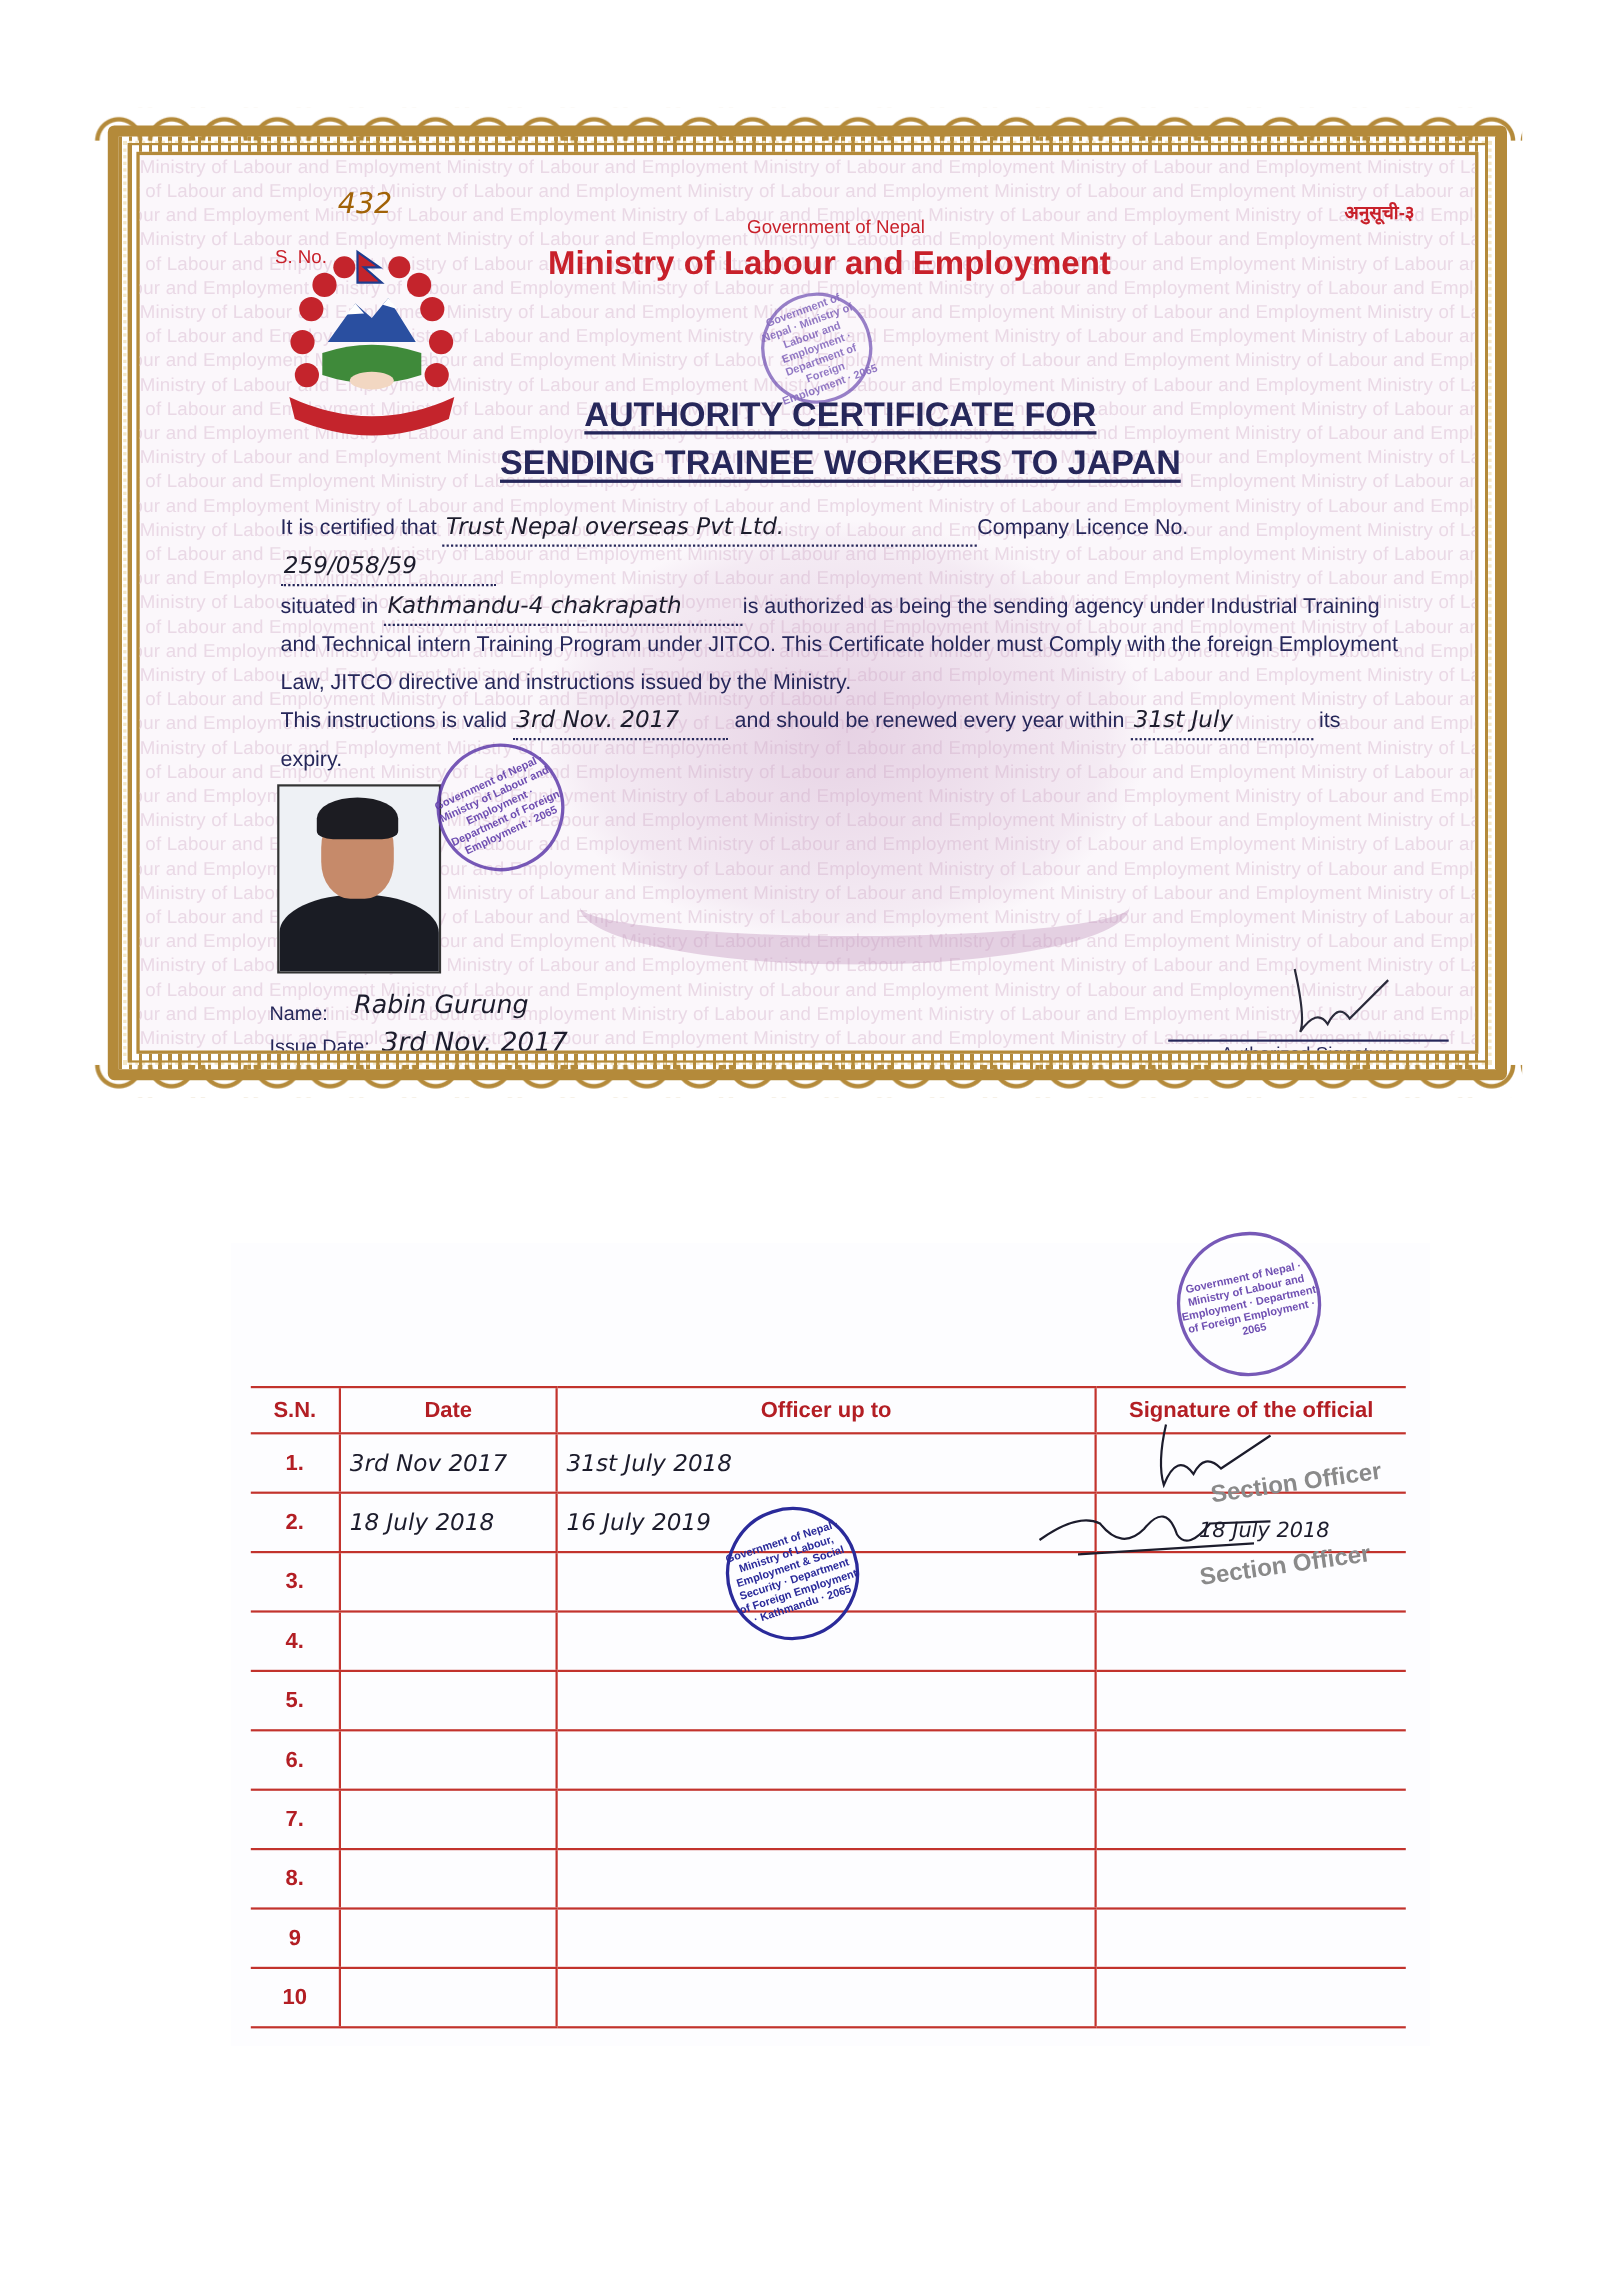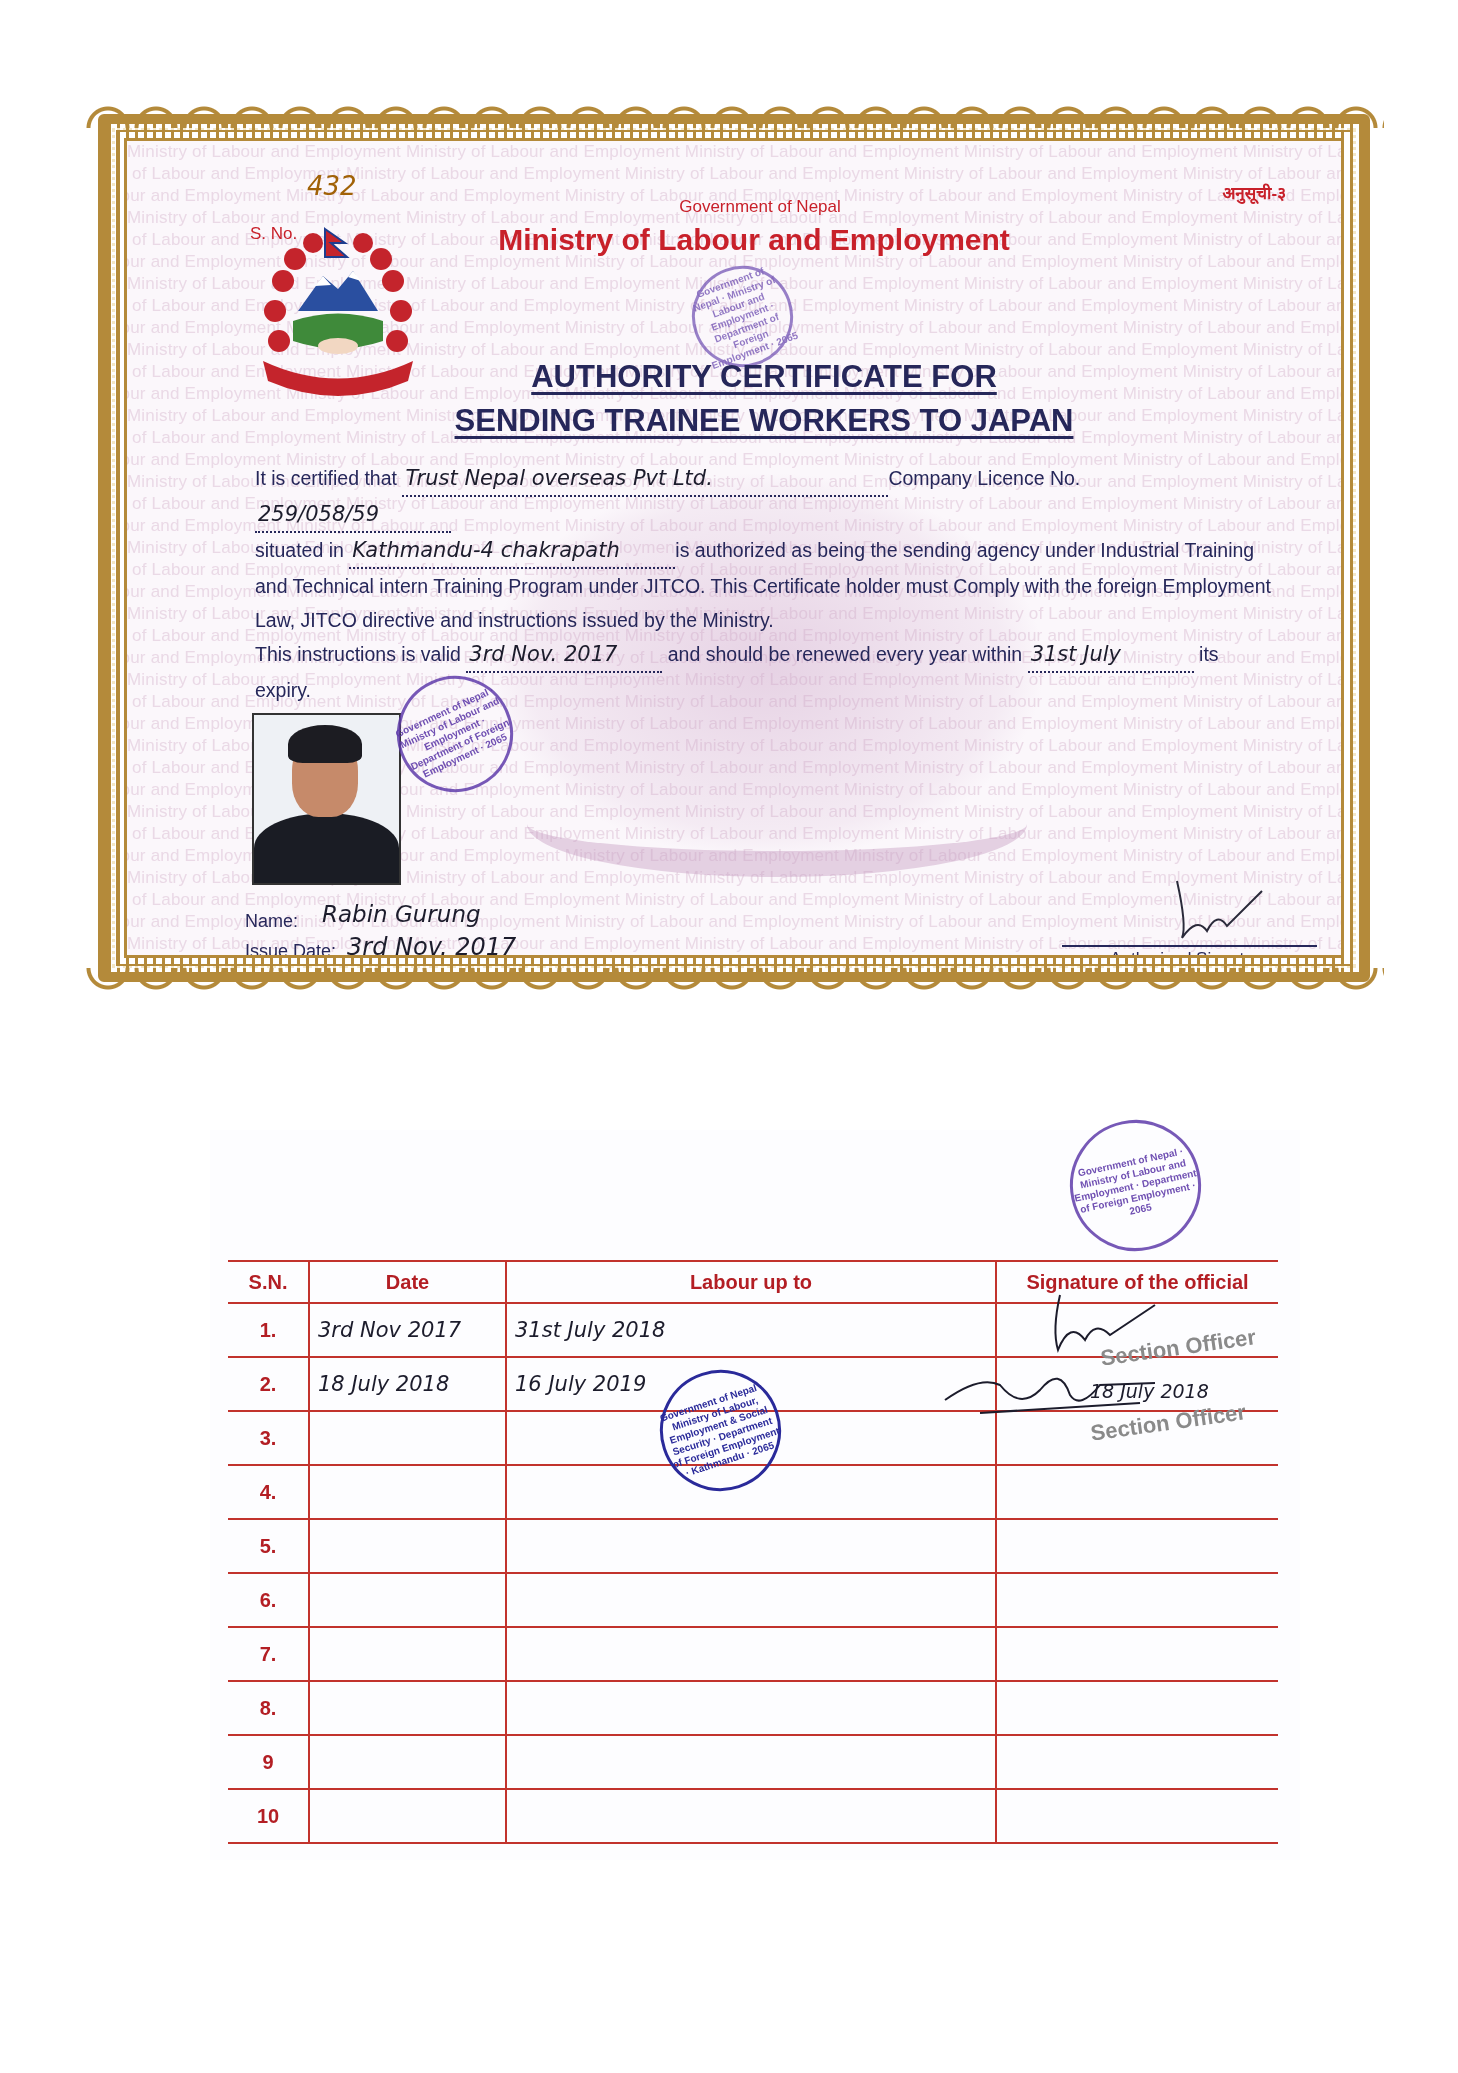--- a/index.html
+++ b/index.html
@@ -205,21 +205,21 @@
 
   <div class="stamp" style="left:860px;top:-10px;width:125px;height:125px;transform:rotate(-12deg);">
     <span>Government of Nepal · Ministry of Labour and Employment · Department of Foreign Employment · 2065</span>
   </div>
 
   <table class="rr">
     <thead>
       <tr>
         <th>S.N.</th>
         <th class="c2">Date</th>
-        <th class="c3">Labour up to</th>
+        <th class="c3">Officer up to</th>
         <th class="c4">Signature of the official</th>
       </tr>
     </thead>
     <tbody id="rr-body">
         <tr>
           <td class="sn">1.</td>
           <td class="c2 hwc">3rd Nov 2017</td>
           <td class="c3 hwc">31st July 2018</td>
           <td class="c4"></td>
         </tr>

